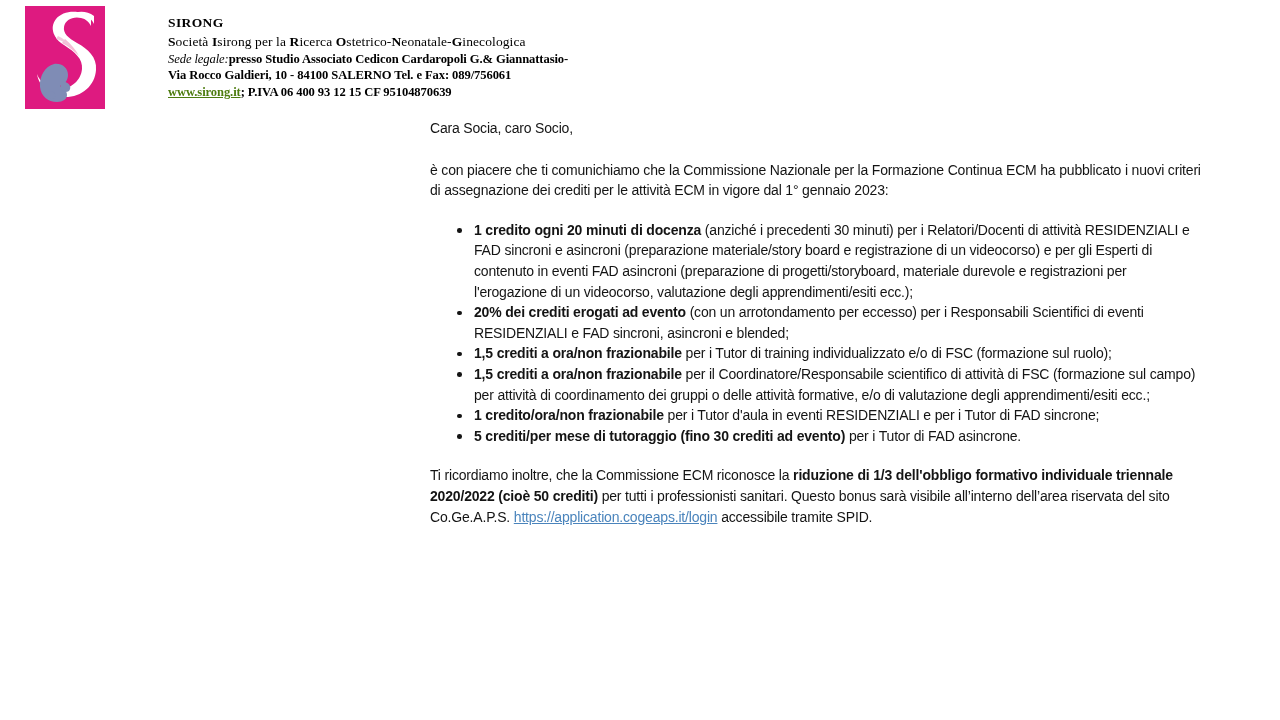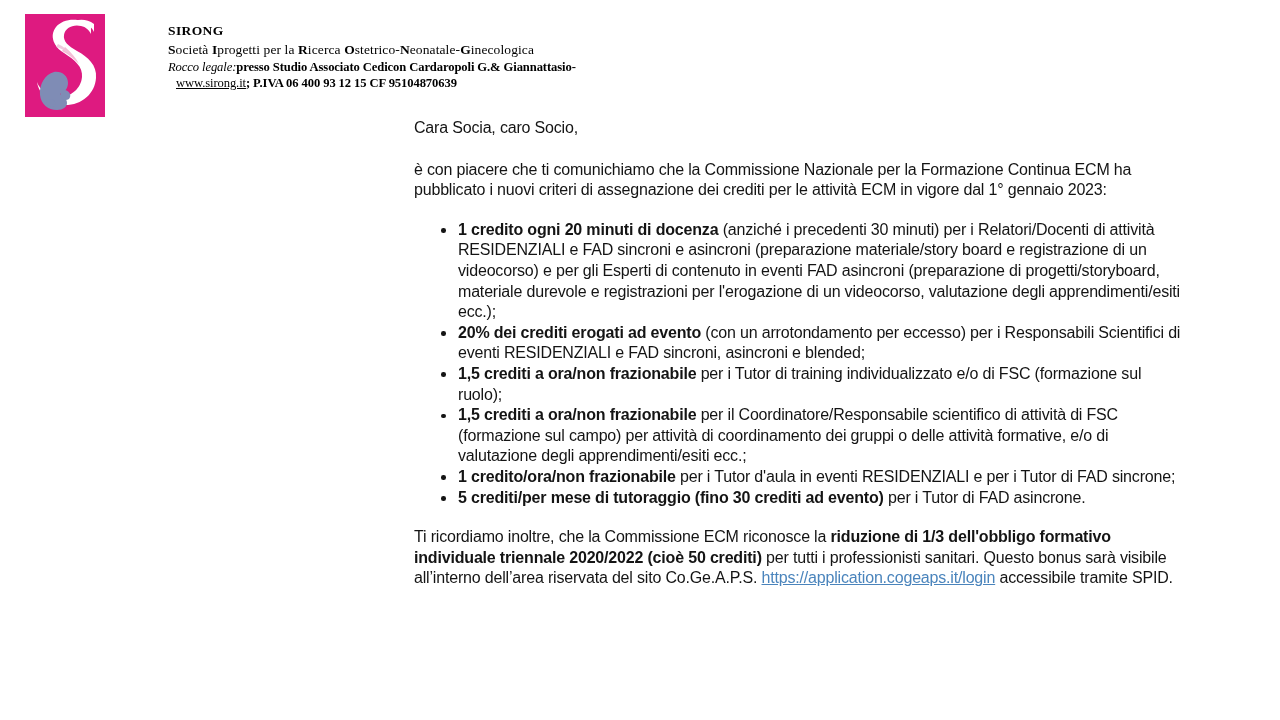--- a/index.html
+++ b/index.html
@@ -13,21 +13,21 @@
     height: 720px;
     overflow: hidden;
     font-family: "Liberation Sans", sans-serif;
     color: #1a1a1a;
     position: relative;
   }
 
   
   #letterhead {
     position: absolute;
-    top: 8px;
+    top: 0;
     left: 0;
     width: 1216px;
     height: 118px;
   }
 
   #logo-block {
     position: absolute;
     left: 25px;
     top: 6px;
     width: 80px;
@@ -64,35 +64,34 @@
     font-weight: bold;
     margin: 0;
     white-space: nowrap;
     letter-spacing: -0.1px;
   }
   .org-line .ital {
     font-style: italic;
     font-weight: normal;
   }
   .hdr-link {
-    color: #000000;
+    color: #4d7c0f;
     text-decoration: underline;
-    font-weight: normal;
-    margin-left: 8px;
+    font-weight: bold;
   }
 
   
   #letter-body {
     position: absolute;
-    left: 414px;
+    left: 430px;
     top: 118px;
     width: 772px;
     font-family: "Liberation Sans", sans-serif;
     color: #141414;
-    font-size: 16px;
+    font-size: 14px;
     line-height: 20.6px;
     letter-spacing: -0.18px;
   }
 
   .para {
     margin: 0 0 0 0;
   }
   #greeting { margin-bottom: 21px; }
   #intro-para { margin-bottom: 19px; }
 
@@ -151,24 +150,25 @@
         <path d="M36 76 C40 75 44 77 45 80 C46 83 44 86 41 86
                  C38 86 36 84 36 81 Z"></path>
         <path d="M22 86 C25 84 29 85 30 88 C31 91 29 93 26 93
                  C23 93 21 90 22 86 Z"></path>
       </g>
     </svg>
   </div>
 
   <div id="org-block">
     <div class="org-acronym">SIRONG</div>
-    <div class="org-fullname"><b>S</b><span>ocietà </span><b>I</b><span>progetti per la </span><b>R</b><span>icerca </span><b>O</b><span>stetrico-</span><b>N</b><span>eonatale-</span><b>G</b><span>inecologica</span></div>
+    <div class="org-fullname"><b>S</b><span>ocietà </span><b>I</b><span>sirong per la </span><b>R</b><span>icerca </span><b>O</b><span>stetrico-</span><b>N</b><span>eonatale-</span><b>G</b><span>inecologica</span></div>
     <div class="org-line">
-      <span class="ital">Rocco legale:</span><span>presso Studio Associato Cedicon Cardaropoli G.&amp; Giannattasio-</span>
+      <span class="ital">Sede legale:</span><span>presso Studio Associato Cedicon Cardaropoli G.&amp; Giannattasio-</span>
     </div>
+    <div class="org-line">Via Rocco Galdieri, 10 -  84100   SALERNO    Tel.  e Fax: 089/756061</div>
     <div class="org-line">
       <span class="hdr-link">www.sirong.it</span><span>;  P.IVA  06 400 93 12 15  CF  95104870639</span>
     </div>
   </div>
 </div>
 
 <div id="letter-body">
 
   <p class="para" id="greeting">Cara Socia, caro Socio,</p>
 

